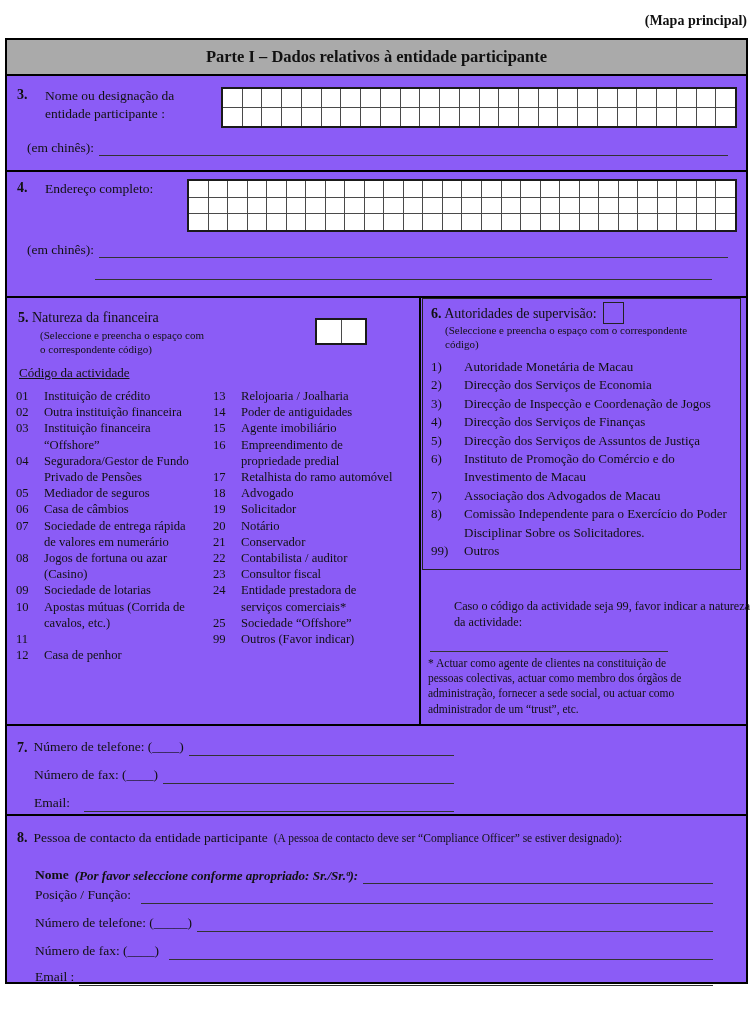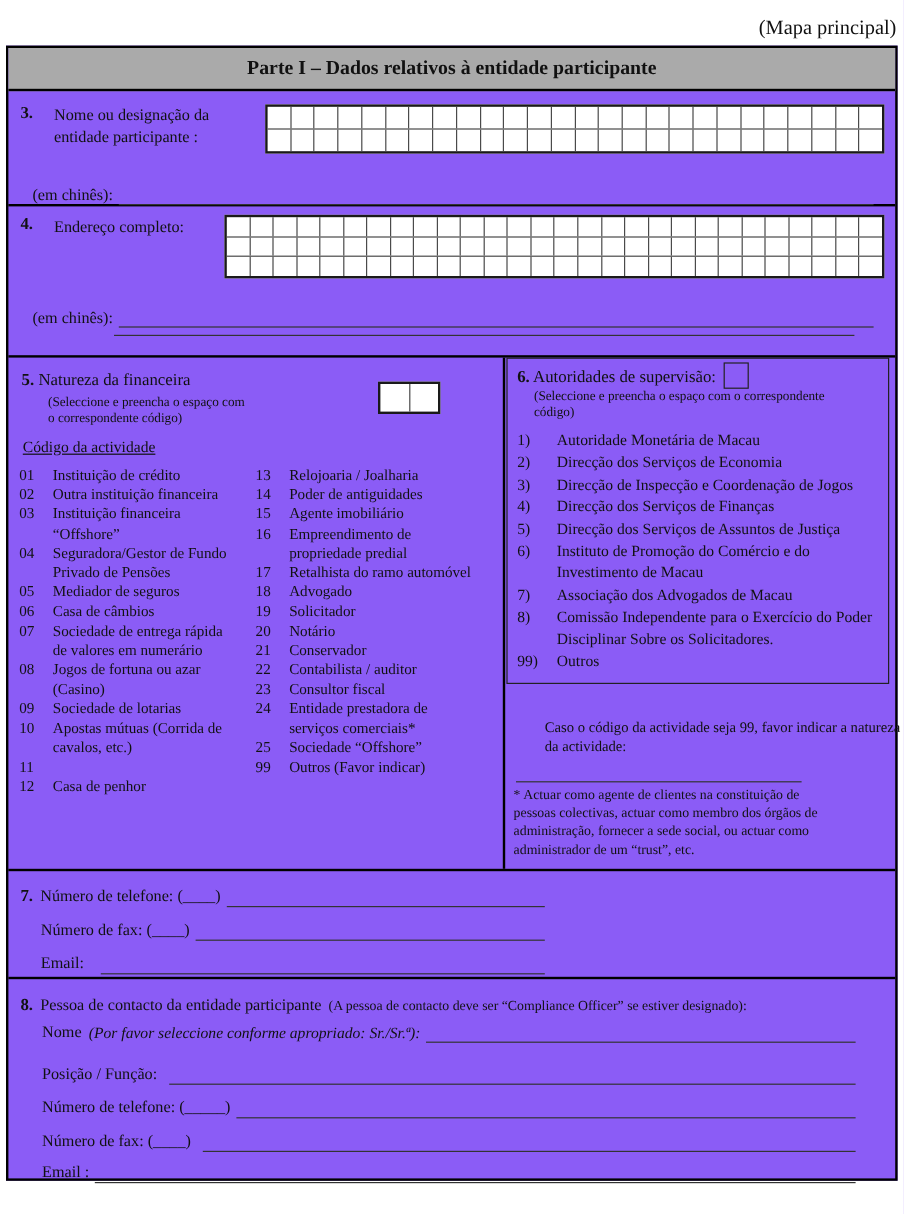--- a/index.html
+++ b/index.html
@@ -1,40 +1,40 @@
 <!DOCTYPE html>
 <html><head>
 <meta charset="utf-8">
 <style>
   html,body{margin:0;padding:0;background:#fff;}
   .page{position:relative;width:753px;height:1012px;background:#fff;
         font-family:"Liberation Serif","DejaVu Serif",serif;color:#111;overflow:hidden;}
   .pre{white-space:pre-line;}
-  .corner{position:absolute;top:13px;right:6px;font-weight:normal;font-size:17px;}
+  .corner{position:absolute;top:13px;right:6px;font-weight:bold;font-size:14px;}
   .form{position:absolute;left:5px;top:38px;width:739px;height:942px;border:2px solid #000;background:#8b5cf6;}
   .header{position:absolute;left:0;top:0;width:100%;height:34px;background:#aaa;
           border-bottom:2px solid #000;font-weight:bold;font-size:16.5px;text-align:center;line-height:34px;}
   .row{position:absolute;left:0;width:100%;box-sizing:border-box;}
   .bb{border-bottom:2px solid #000;}
   .row3{top:36px;height:96px;}
   .row4{top:132px;height:126px;}
   .row56{top:258px;height:428px;}
   .row7{top:686px;height:90px;}
   .row8{top:776px;height:166px;}
   .num{font-weight:bold;font-size:14px;}
   .abs{position:absolute;}
   .lbl{font-size:13.5px;line-height:17.5px;}
   
   .grid{display:flex;flex-direction:column;border:2px solid #1a1a1a;background:#fff;box-sizing:border-box;}
   .grid-row{display:flex;flex:1;}
   .grid-row + .grid-row{border-top:1px solid #4a4a4a;}
   .grid-cell{flex:1;}
   .grid-cell + .grid-cell{border-left:1px solid #4a4a4a;}
   
-  .fline{display:flex;align-items:flex-start;font-size:13.5px;margin-top:15px;}
+  .fline{display:flex;align-items:flex-start;font-size:13.5px;}
   .fill{flex:1;border-bottom:1.3px solid #333;height:15px;margin-left:5px;}
   
   .s5{position:absolute;left:0;top:0;width:411px;height:428px;}
   .s5title{position:absolute;left:11px;top:12px;font-size:14px;}
   .s5sub{position:absolute;left:33px;top:31px;font-size:11px;line-height:13.5px;}
   .codebox{position:absolute;left:308px;top:20px;width:52px;height:27px;}
   .codelist-title{position:absolute;left:12px;top:67px;font-size:13px;text-decoration:underline;}
   .cols{position:absolute;left:9px;top:90px;display:flex;}
   .col1{width:197px;}
   .col2{width:205px;}
@@ -452,21 +452,21 @@
     </section>
 
     <section class="row row8">
       <div class="l7" style="left:10px;top:13px;width:712px;align-items:baseline;">
         <span class="num">8.</span>
         <span class="gap"></span>
         <span class="lbl">Pessoa de contacto da entidade participante</span>
         <span class="gap"></span>
         <span class="smallnote">(A pessoa de contacto deve ser “Compliance Officer” se estiver designado):</span>
       </div>
-      <div class="l7" style="left:28px;top:35px;width:678px;">
+      <div class="l7" style="left:28px;top:50px;width:678px;font-weight:bold;">
         <span class="lbl">Nome</span>
         <span class="gap"></span>
         <span class="it">(Por favor seleccione conforme apropriado: Sr./Sr.ª):</span>
         <span class="fill"></span>
       </div>
       <div class="l7" style="left:28px;top:70px;width:678px;">
         <span class="lbl">Posição / Função:</span>
         <span class="fill" style="margin-left:10px;"></span>
       </div>
       <div class="l7" style="left:28px;top:98px;width:678px;">

